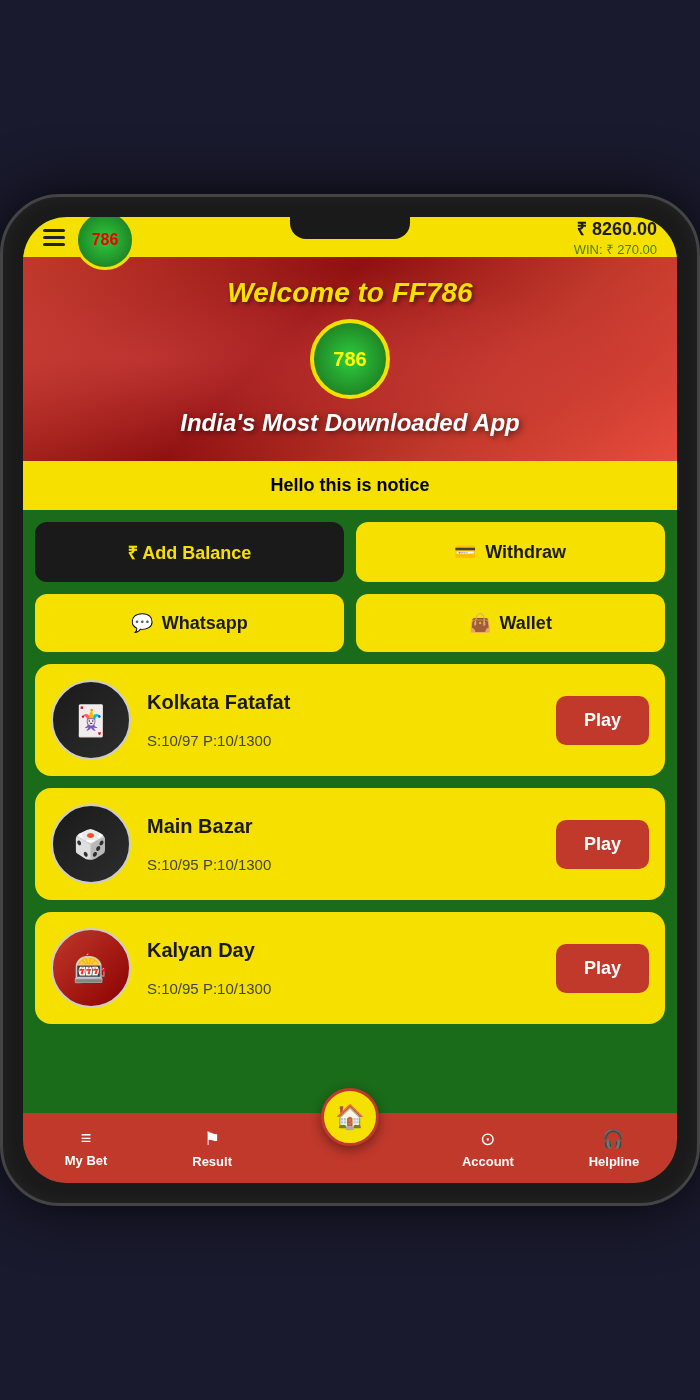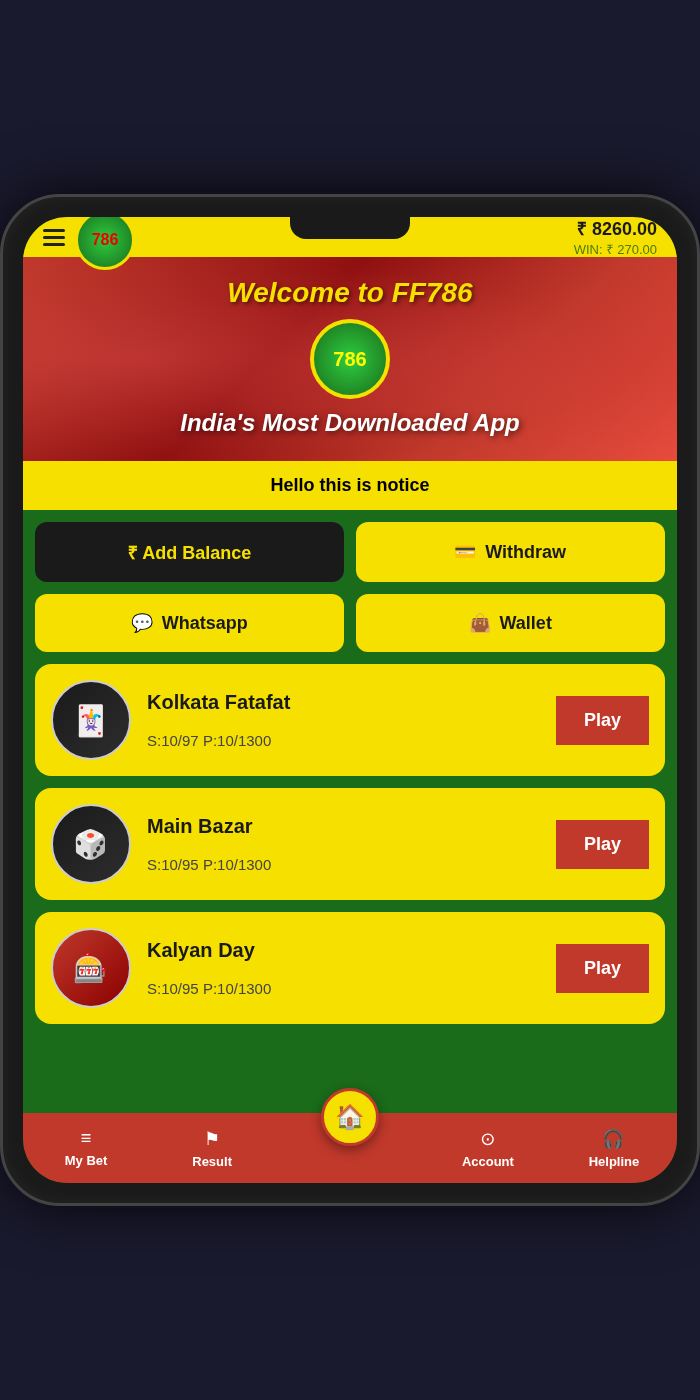--- a/index.html
+++ b/index.html
@@ -260,21 +260,21 @@
       color: #1a1a1a;
     }
     .game-sub {
       font-size: 15px;
       color: #444;
       margin-top: 18px;
     }
     .btn-play {
       background: #c0392b;
       border: none;
-      border-radius: 0;
+      border-radius: 10px;
       padding: 14px 28px;
       color: white;
       font-size: 18px;
       font-weight: bold;
       cursor: pointer;
     }
     
     .bottom-nav {
       background: #c0392b;
       display: flex;

